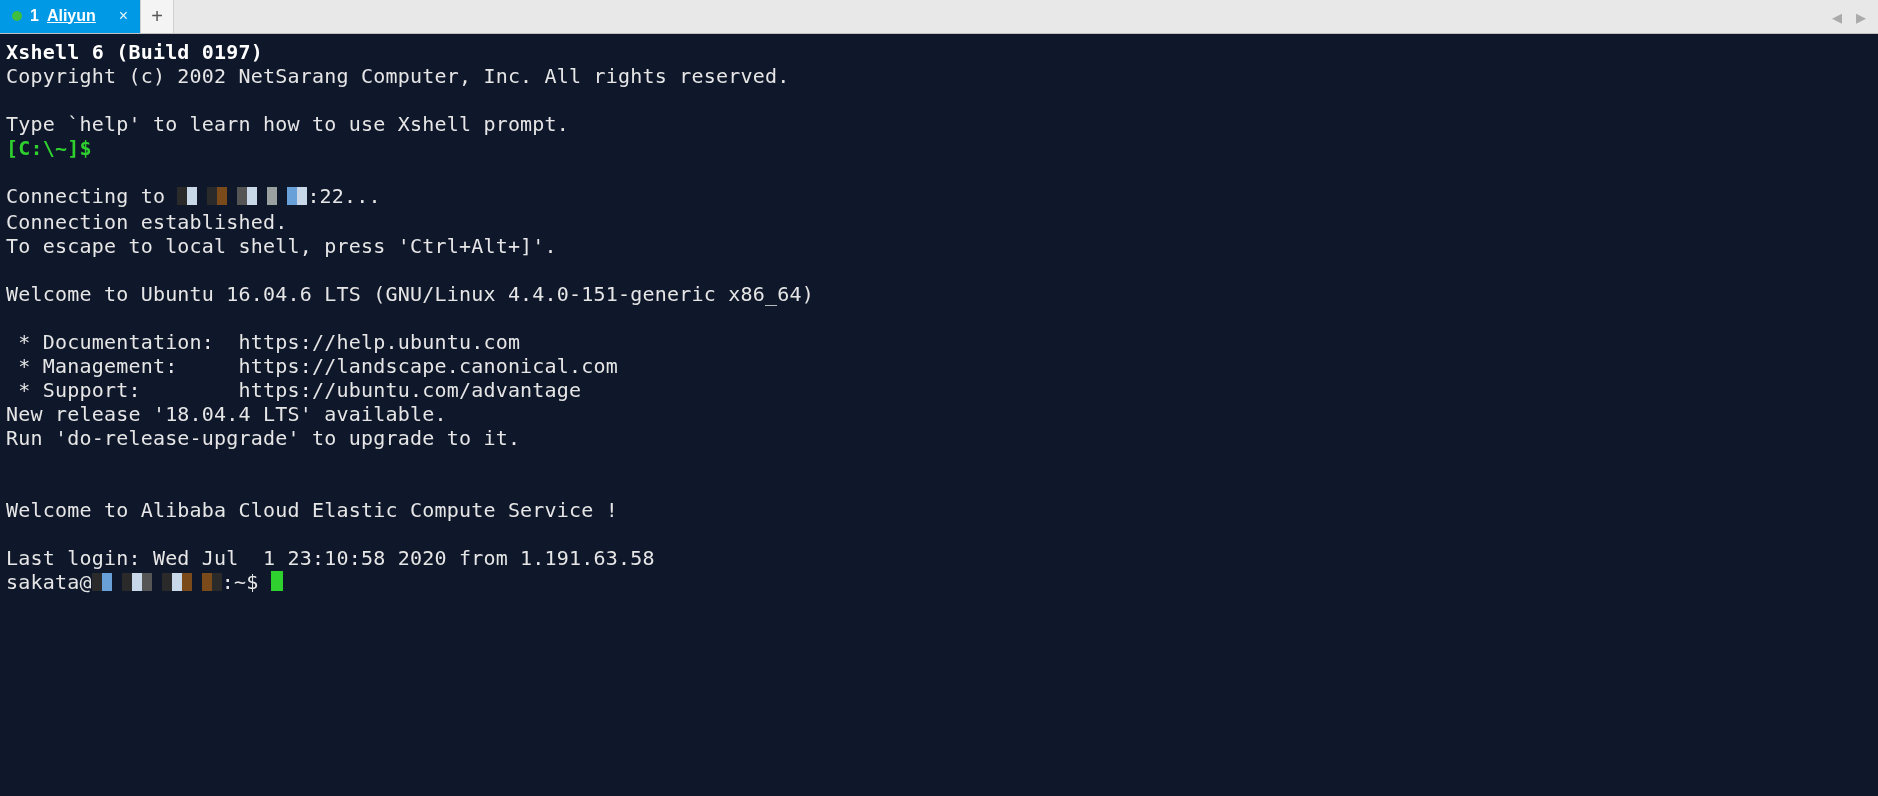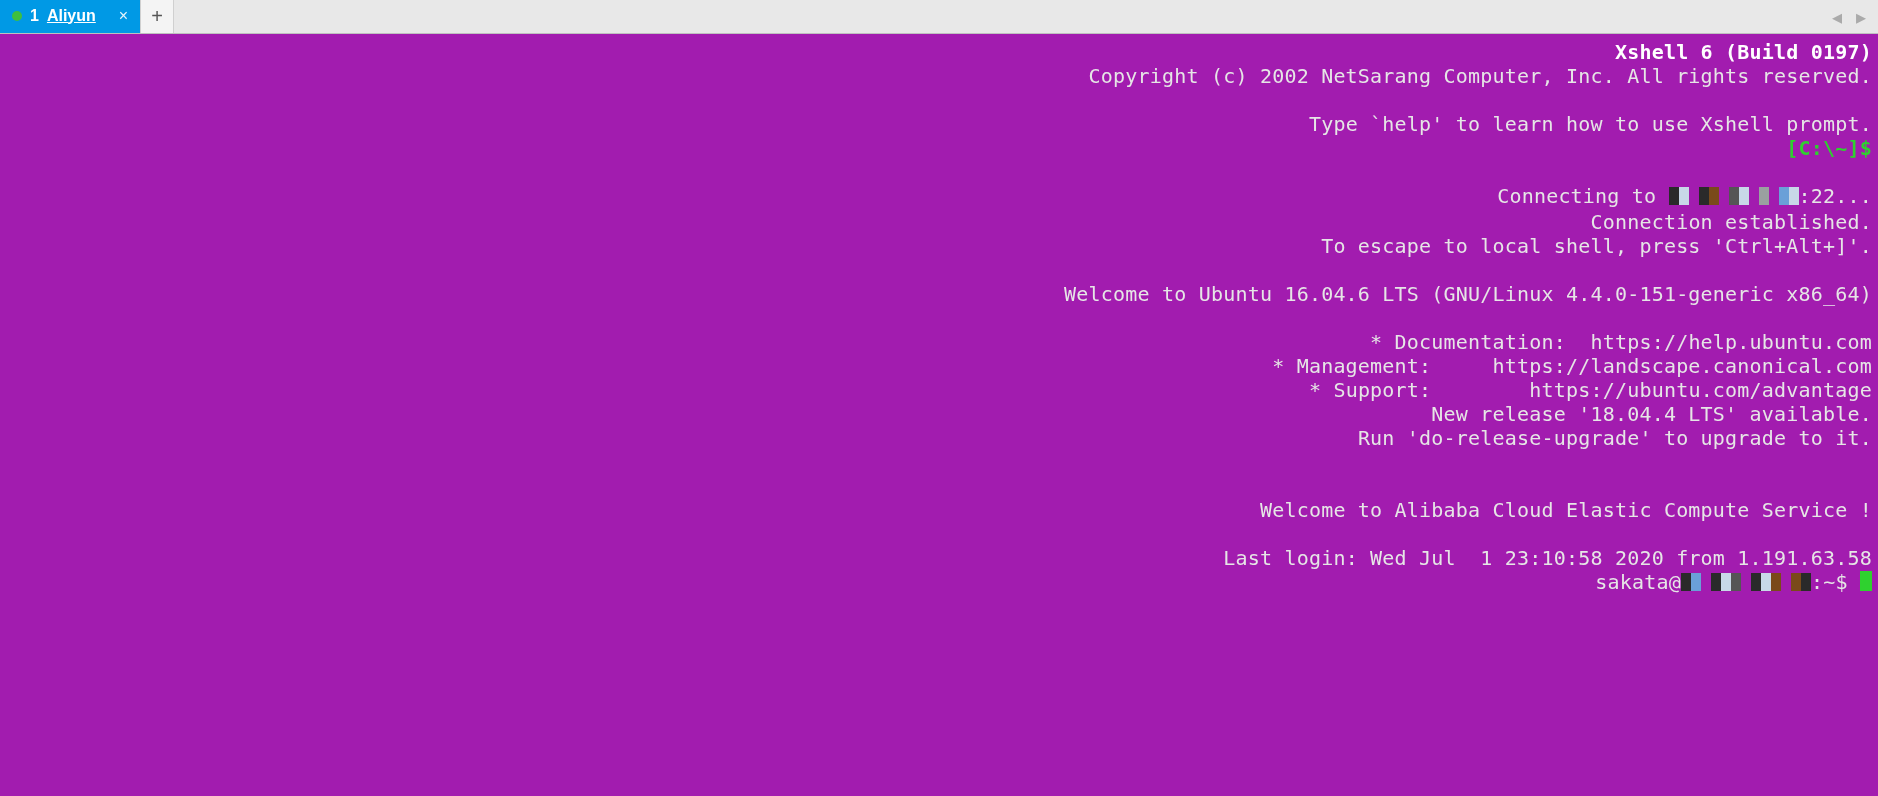--- a/index.html
+++ b/index.html
@@ -68,31 +68,30 @@
     display: flex;
     align-items: center;
     padding-right: 8px;
     color: #aaa;
     font-family: Arial, sans-serif;
     gap: 6px;
   }
   .tab-bar-right span { cursor: pointer; padding: 2px 4px; }
 
   .terminal {
-    background: #a21caf;
+    background: #0f172a;
     color: #e6e6e6;
     padding: 6px 6px;
     height: calc(796px - 34px);
     width: 100%;
     font-family: "DejaVu Sans Mono", "Consolas", "Courier New", monospace;
     font-size: 20px;
     line-height: 24px;
     white-space: pre;
     letter-spacing: 0.2px;
-    text-align: right;
   }
   .bold { font-weight: bold; color: #fff; }
   .green { color: #2fd12f; font-weight: bold; }
   .pix { display: inline-block; vertical-align: -2px; }
   .pix span {
     display: inline-block;
     width: 10px;
     height: 18px;
   }
   .p-dk { background: #2a2a2a; }

